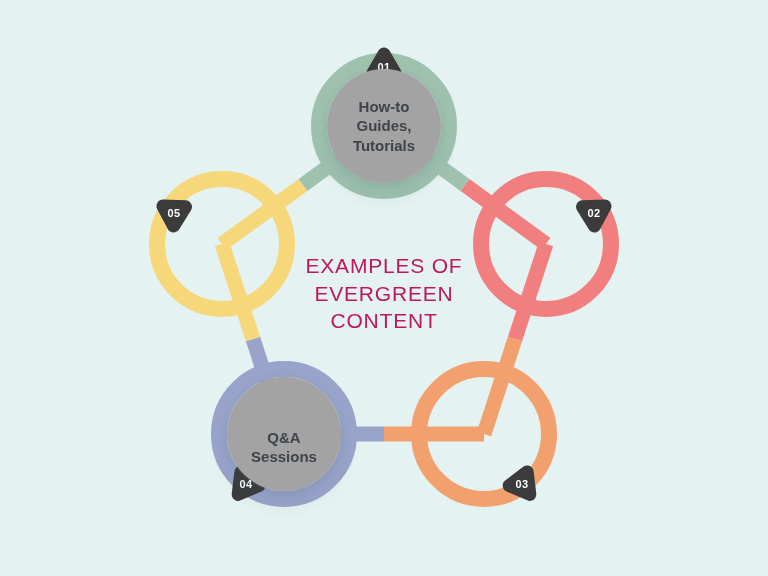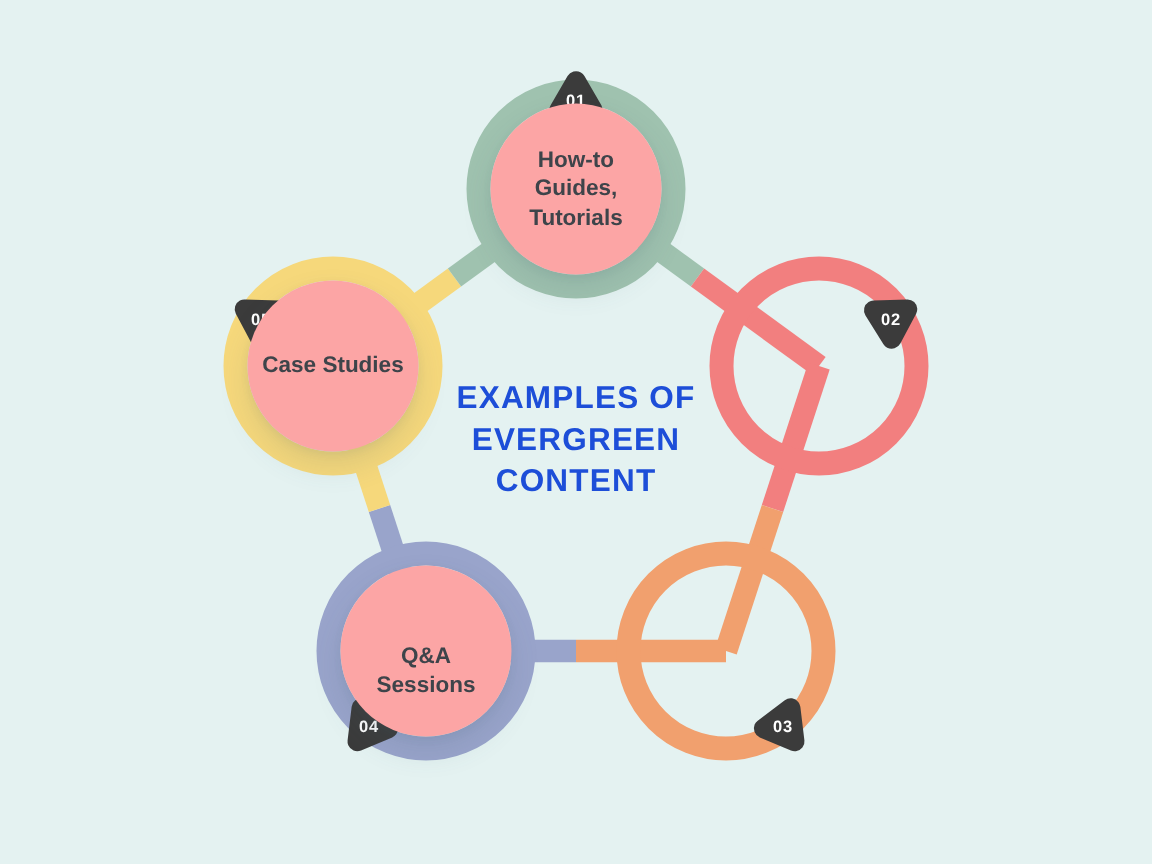--- a/index.html
+++ b/index.html
@@ -45,21 +45,21 @@
     font-weight: 700;
     fill: #ffffff;
     text-anchor: middle;
     letter-spacing: 0.5px;
   }
   .node {
     position: absolute;
     width: 114px;
     height: 114px;
     border-radius: 50%;
-    background: #fca5a5;
+    background: #a3a3a3;
     box-shadow: 0 10px 20px rgba(70, 100, 110, 0.14), 0 2px 6px rgba(70, 100, 110, 0.08);
     display: flex;
     align-items: center;
     justify-content: center;
     text-align: center;
   }
   .node-label {
     font-weight: 700;
     font-size: 15px;
     line-height: 1.3;
@@ -71,25 +71,25 @@
   .node-4 { left: 227px; top: 377px; }
   .node-5 { left: 165px; top: 187px; }
   .node-1 .node-label { max-width: 80px; }
   .node-4 .node-label { max-width: 76px; margin-top: 26px; }
   .center-title {
     position: absolute;
     left: 254px;
     top: 252px;
     width: 260px;
     text-align: center;
-    font-weight: 700;
+    font-weight: 400;
     font-size: 21px;
     line-height: 1.32;
     letter-spacing: 0.8px;
-    color: #1d4ed8;
+    color: #be185d;
     white-space: pre-line;
   }
 </style>
 </head>
 <body>
 
 <div class="stage">
 
   <svg class="diagram" width="768" height="576" viewBox="0 0 768 576">
 
@@ -141,21 +141,18 @@
     </g>
     <text class="badge-num" x="174" y="213" dy=".36em">05</text>
   </svg>
 
   <div class="node node-1">
     <div class="node-label">How-to Guides, Tutorials</div>
   </div>
   <div class="node node-4">
     <div class="node-label">Q&amp;A Sessions</div>
   </div>
-  <div class="node node-5">
-    <div class="node-label">Case Studies</div>
-  </div>
 
   <div class="center-title">EXAMPLES OF
 EVERGREEN
 CONTENT</div>
 
 </div>
 
 </body></html>

